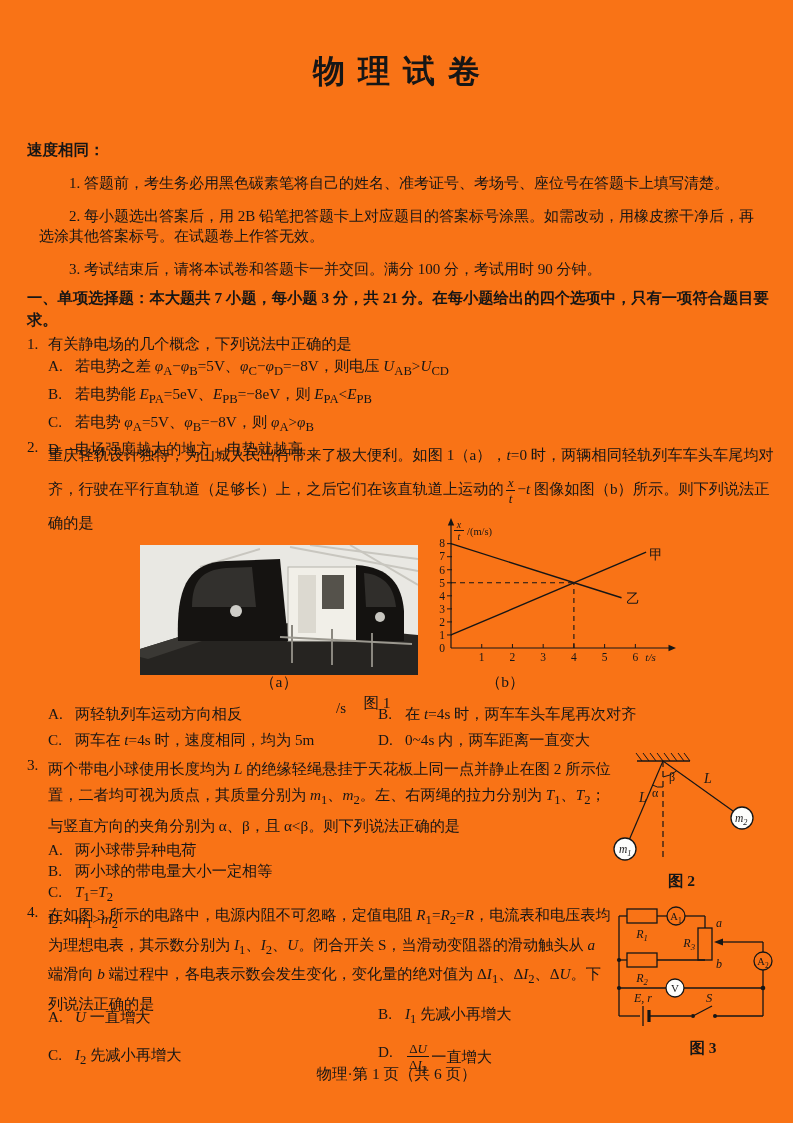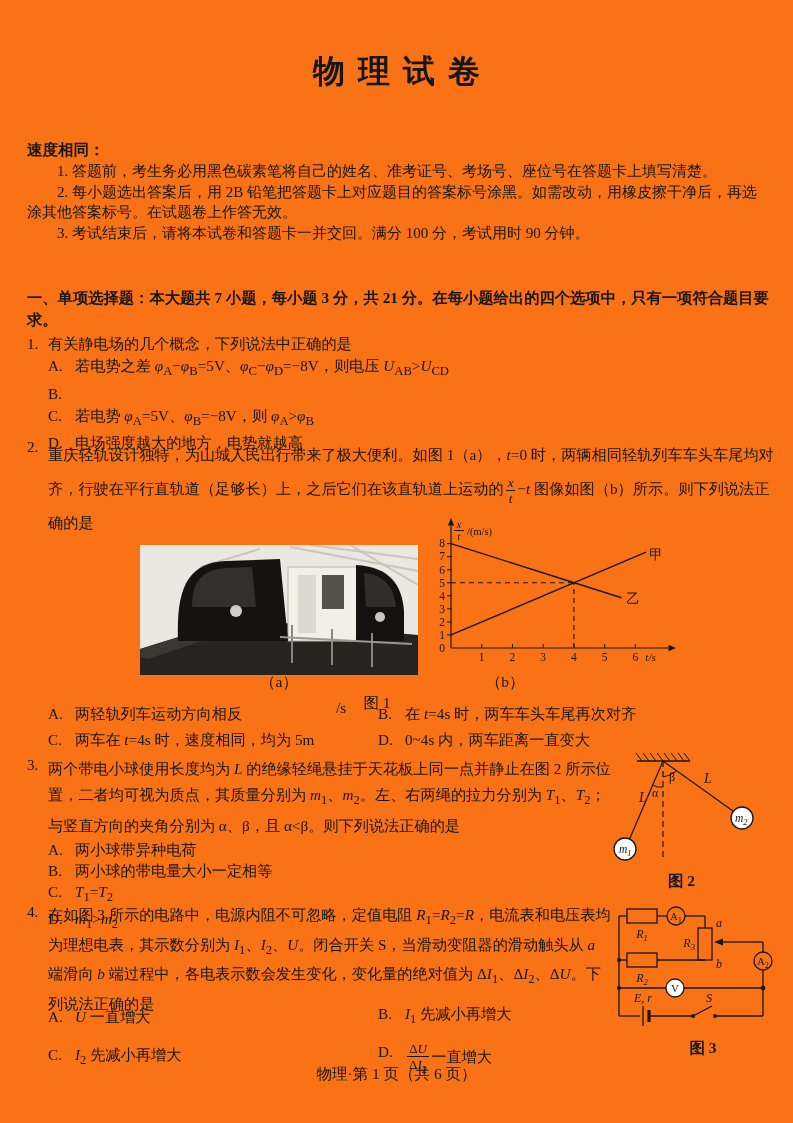--- a/index.html
+++ b/index.html
@@ -3,21 +3,21 @@
 <meta charset="utf-8">
 <style>
   html,body{margin:0;padding:0;background:#888;}
   .page{position:relative;width:793px;height:1123px;margin:0 auto;background:#f97316;
         font-family:"Liberation Serif","DejaVu Serif",serif;color:#161616;overflow:hidden;}
   .abs{position:absolute;}
   .title{top:50px;left:0;right:0;text-align:center;font-size:32px;font-weight:bold;
          letter-spacing:13px;padding-left:13px;}
   .notices{top:140px;left:27px;width:740px;font-size:15px;line-height:20.8px;}
   .notices-head{font-weight:bold;font-size:15.5px;}
-  .notice{margin:0;text-indent:2em;}
+  .notice{margin:12px;text-indent:2em;}
   .sec-head{top:287px;left:27px;width:742px;font-weight:bold;font-size:15.3px;line-height:21.5px;font-family:Liberation Serif, serif;}
   .q{font-size:15.2px;}
   .qrow{display:flex;}
   .qnum{flex:none;width:21px;}
   .opts{margin-left:21px;}
   .opt{display:flex;line-height:21.5px;}
   .olab{flex:none;width:27px;}
   .q1{top:333px;left:27px;width:745px;line-height:22px;}
   .q1 .opt{line-height:21.8px;}
   .q2{top:438px;left:27px;width:748px;}
@@ -70,20 +70,21 @@
       <span class="qnum">1.</span>
       <span class="qstem">有关静电场的几个概念，下列说法中正确的是</span>
     </div>
     <div class="opts">
       <div class="opt">
         <span class="olab">A.</span>
         <span>若电势之差 <i>φ</i><sub>A</sub>−<i>φ</i><sub>B</sub>=5V、<i>φ</i><sub>C</sub>−<i>φ</i><sub>D</sub>=−8V，则电压 <i>U</i><sub>AB</sub>&gt;<i>U</i><sub>CD</sub></span>
       </div>
       <div class="opt">
         <span class="olab">B.</span>
+        <span>若电势能 <i>E</i><sub>PA</sub>=5eV、<i>E</i><sub>PB</sub>=−8eV，则 <i>E</i><sub>PA</sub>&lt;<i>E</i><sub>PB</sub></span>
       </div>
       <div class="opt">
         <span class="olab">C.</span>
         <span>若电势 <i>φ</i><sub>A</sub>=5V、<i>φ</i><sub>B</sub>=−8V，则 <i>φ</i><sub>A</sub>&gt;<i>φ</i><sub>B</sub></span>
       </div>
       <div class="opt">
         <span class="olab">D.</span>
         <span>电场强度越大的地方，电势就越高</span>
       </div>
     </div>

